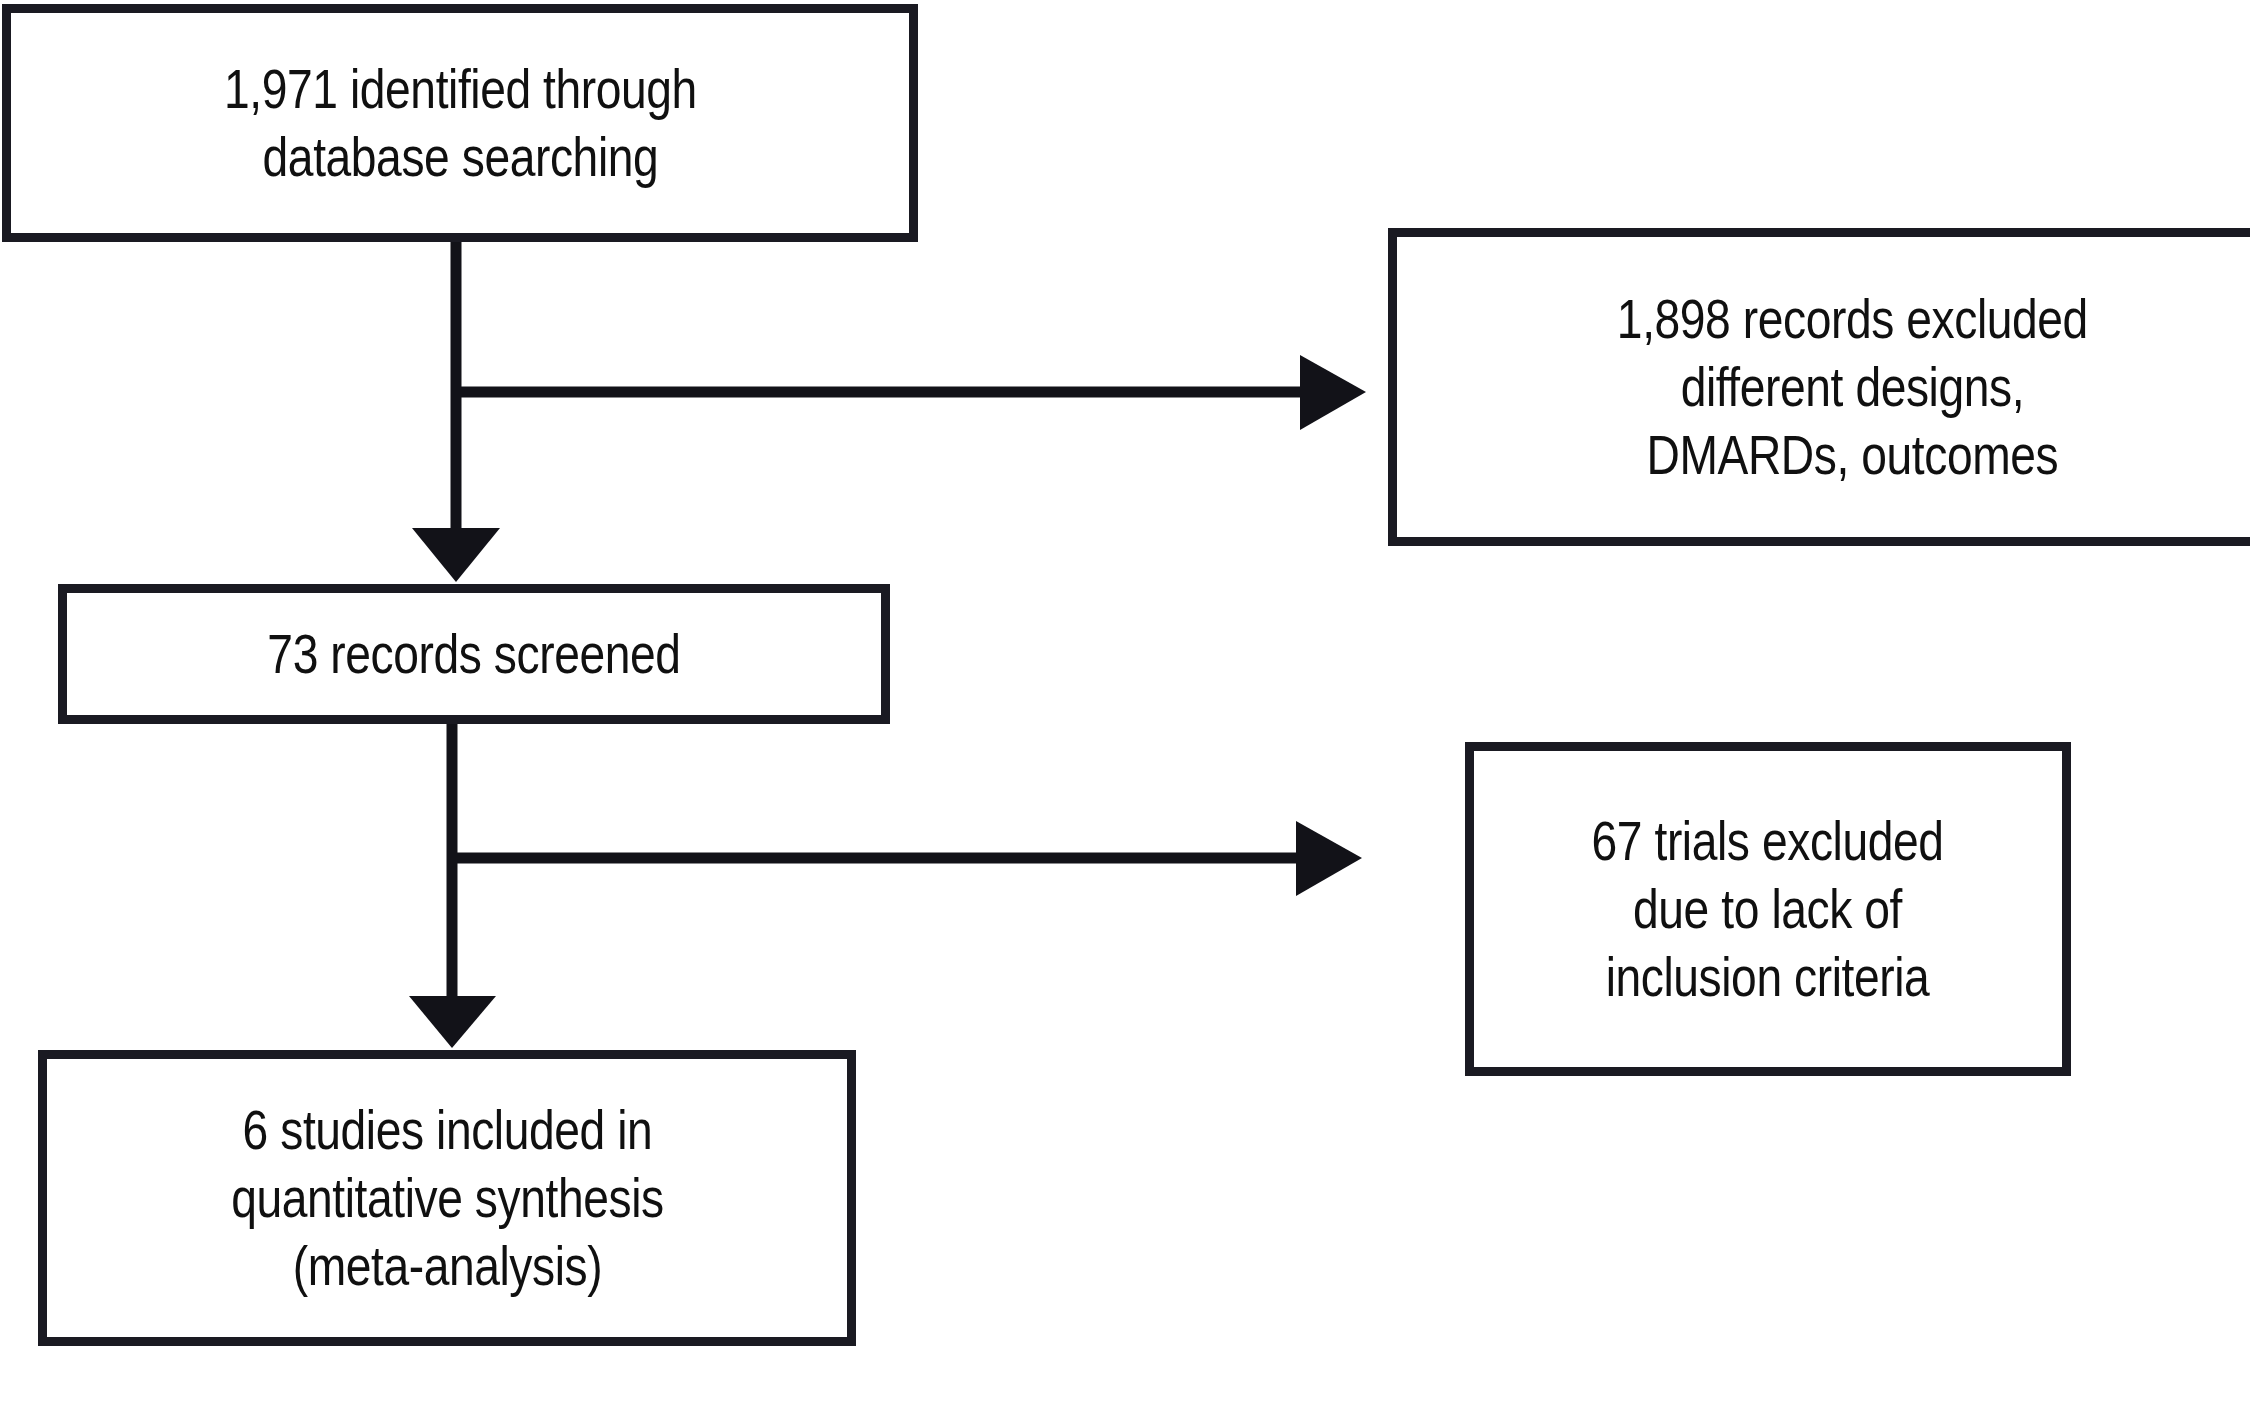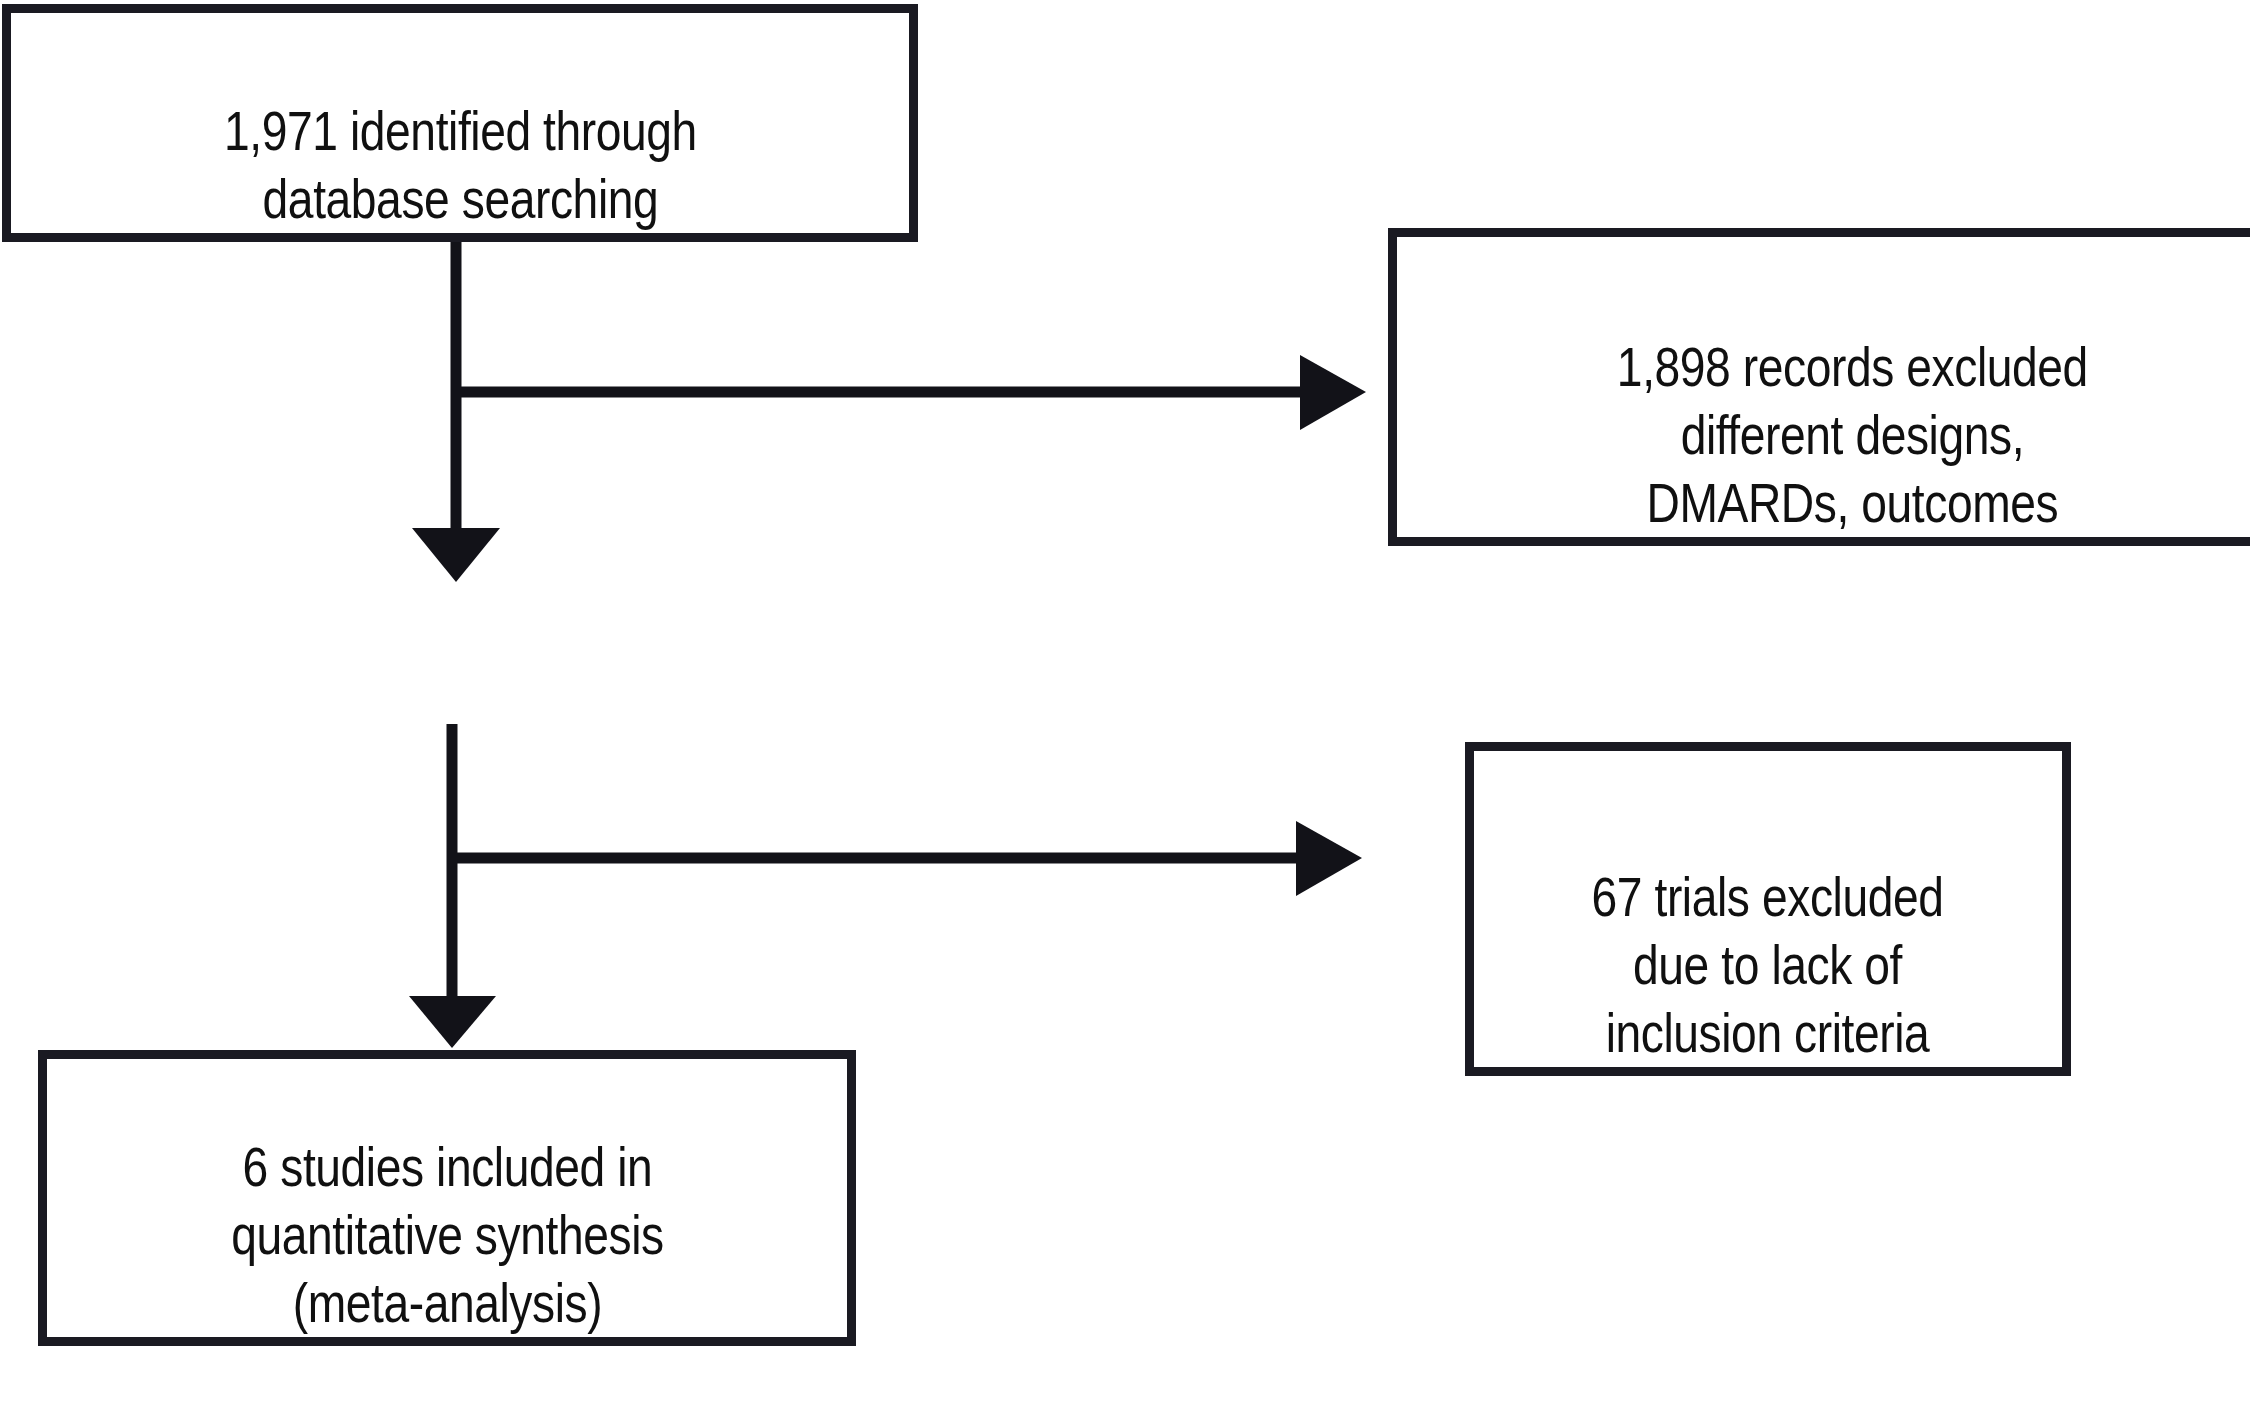--- a/index.html
+++ b/index.html
@@ -24,21 +24,21 @@
     width: 2250px;
     height: 1415px;
     pointer-events: none;
   }
   .node-box {
     position: absolute;
     box-sizing: border-box;
     background: #ffffff;
     border: 9px solid #1a1a22;
     display: flex;
-    align-items: flex-end;
+    align-items: center;
     justify-content: center;
   }
   .node-label {
     font-family: "Liberation Sans", "DejaVu Sans", sans-serif;
     font-size: 55px;
     line-height: 68px;
     color: #101010;
     text-align: center;
     letter-spacing: -0.5px;
     transform: scaleX(0.84);
@@ -85,20 +85,23 @@
     <div class="node-label">1,971 identified through
 database searching</div>
   </div>
 
   <div class="node-box" id="box-excluded-1">
     <div class="node-label">1,898 records excluded
 different designs,
 DMARDs, outcomes</div>
   </div>
 
+  <div class="node-box" id="box-screened">
+    <div class="node-label">73 records screened</div>
+  </div>
 
   <div class="node-box" id="box-excluded-2">
     <div class="node-label">67 trials excluded
 due to lack of
 inclusion criteria</div>
   </div>
 
   <div class="node-box" id="box-included">
     <div class="node-label">6 studies included in
 quantitative synthesis

